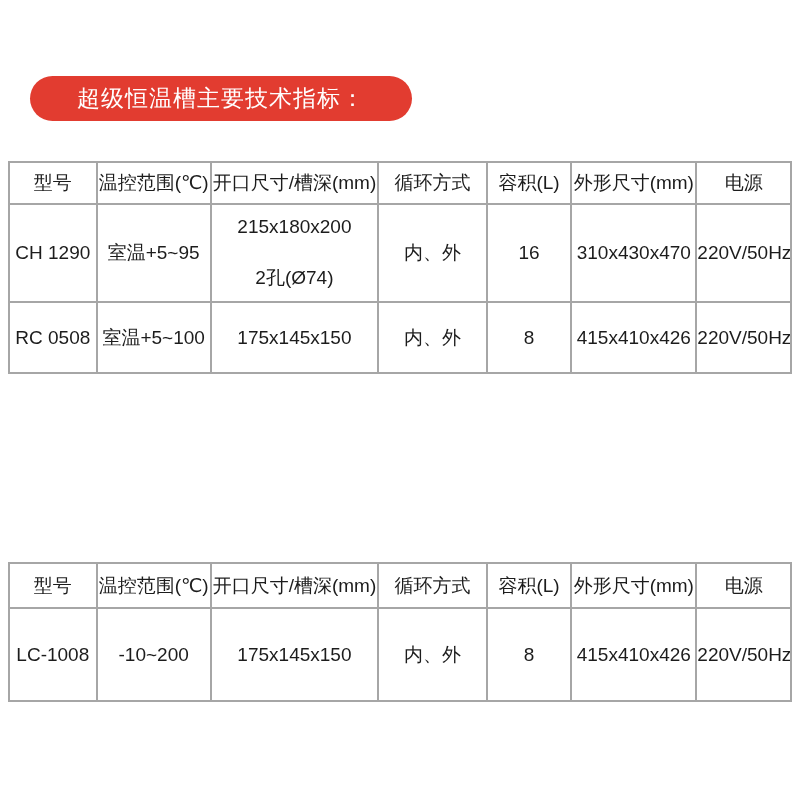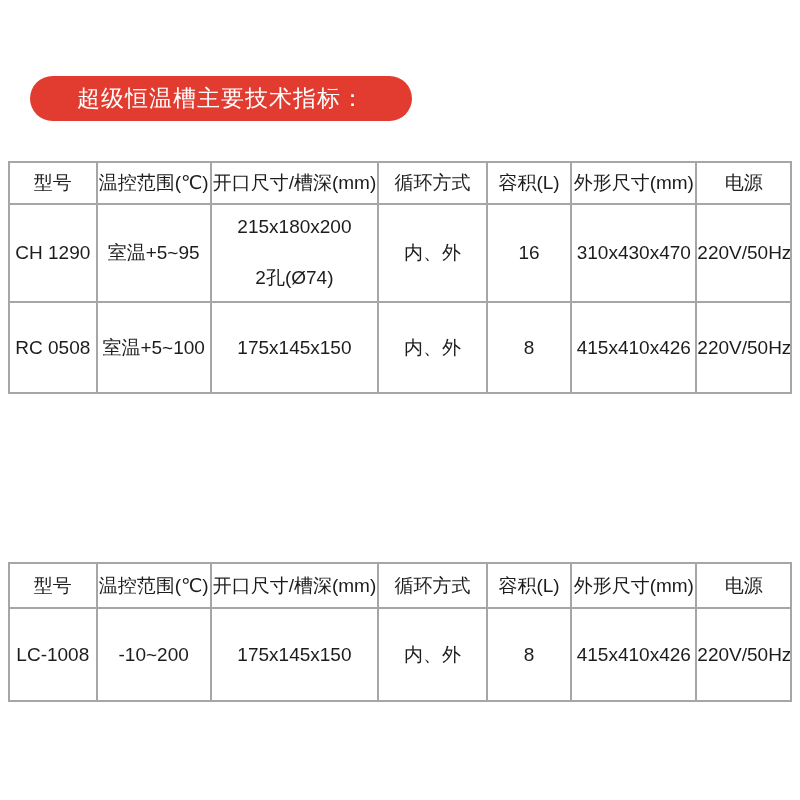--- a/index.html
+++ b/index.html
@@ -61,21 +61,21 @@
   .col-model   { width: 11.2%; }
   .col-temp    { width: 14.6%; }
   .col-opening { width: 21.4%; }
   .col-circ    { width: 13.9%; }
   .col-vol     { width: 10.8%; }
   .col-dim     { width: 16.0%; }
   .col-power   { width: 12.1%; }
 
   .hdr-row-1  { height: 42px; }
   .data-row-a { height: 98px; }
-  .data-row-b { height: 91px; margin-top: 16px; }
+  .data-row-b { height: 71px; margin-top: 16px; }
   .hdr-row-2  { height: 45px; }
   .data-row-c { height: 93px; border-radius: 27px; }
 
   .opening-line2 { margin-top: 27px; }
 </style>
 </head>
 <body>
 
 <div class="page">
 

